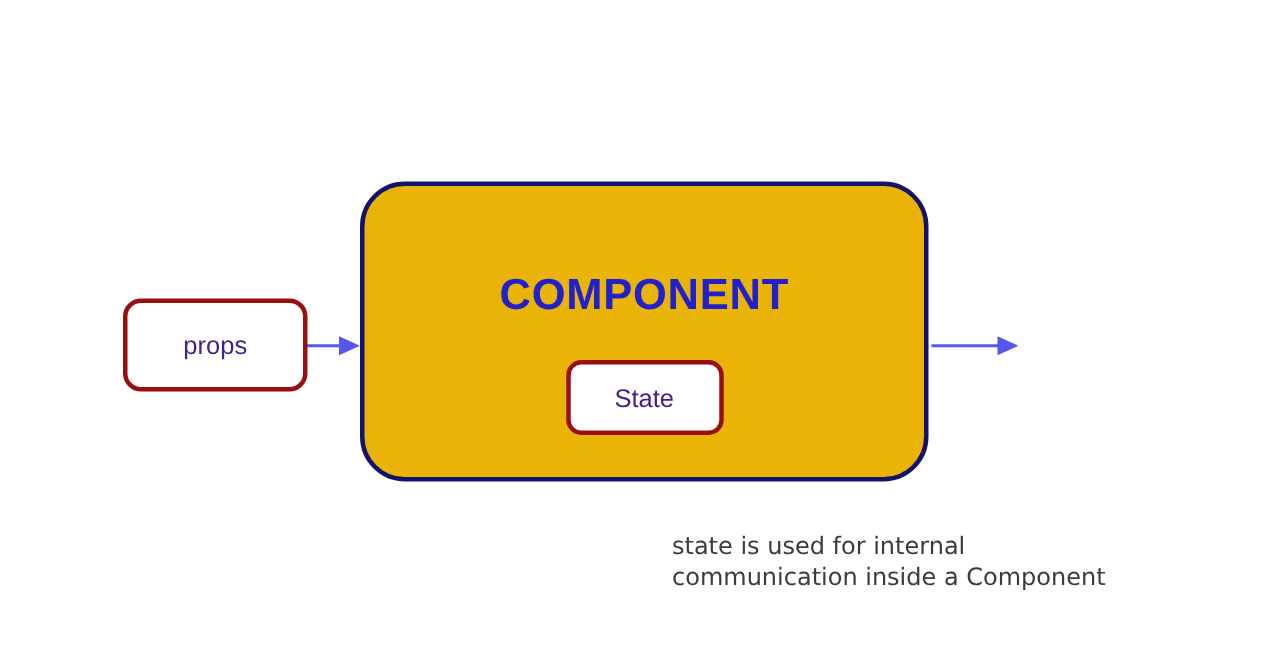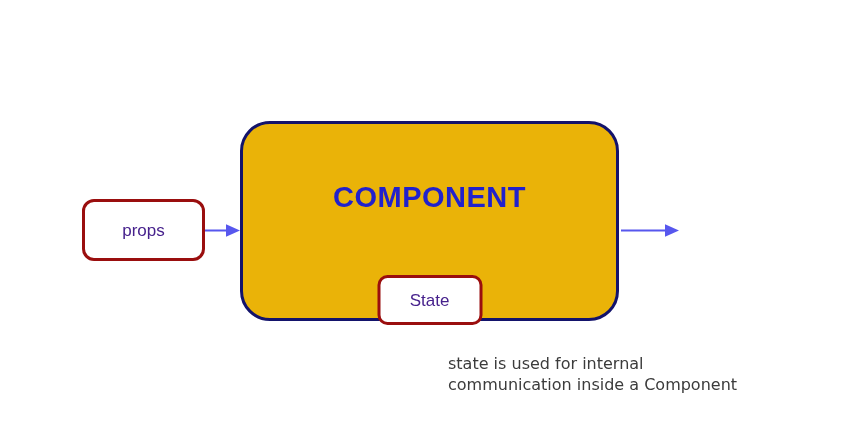--- a/index.html
+++ b/index.html
@@ -69,21 +69,20 @@
     color: var(--component-title-blue);
     letter-spacing: 0.5px;
   }
   .state-box {
     left: 50%;
     top: 116px;
     transform: translateX(-50%);
     width: 105px;
     height: 50px;
     border-radius: 10px;
-    margin-top: 35px;
   }
   .caption {
     position: absolute;
     left: 448px;
     top: 353px;
     font-family: "DejaVu Sans", sans-serif;
     font-size: 16px;
     line-height: 21px;
     color: var(--caption-gray);
     white-space: nowrap;

